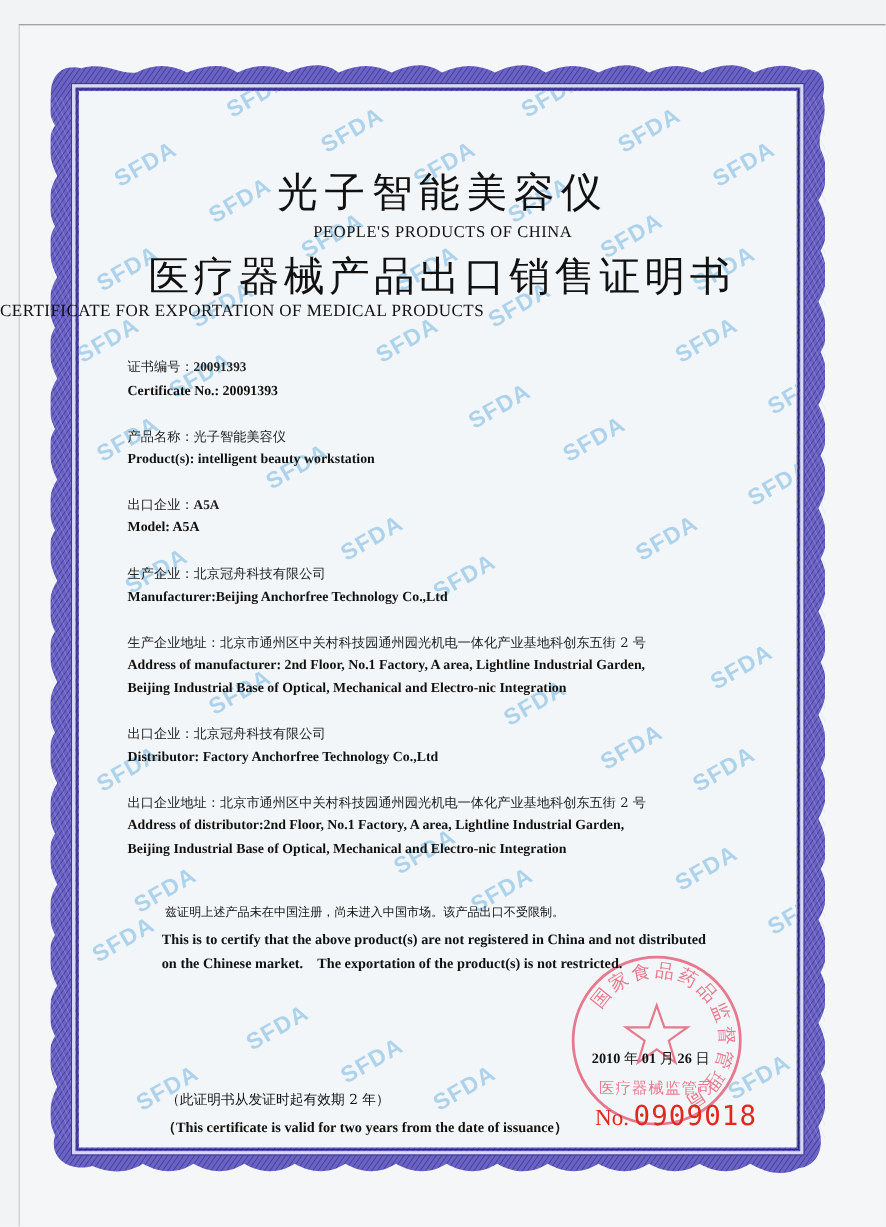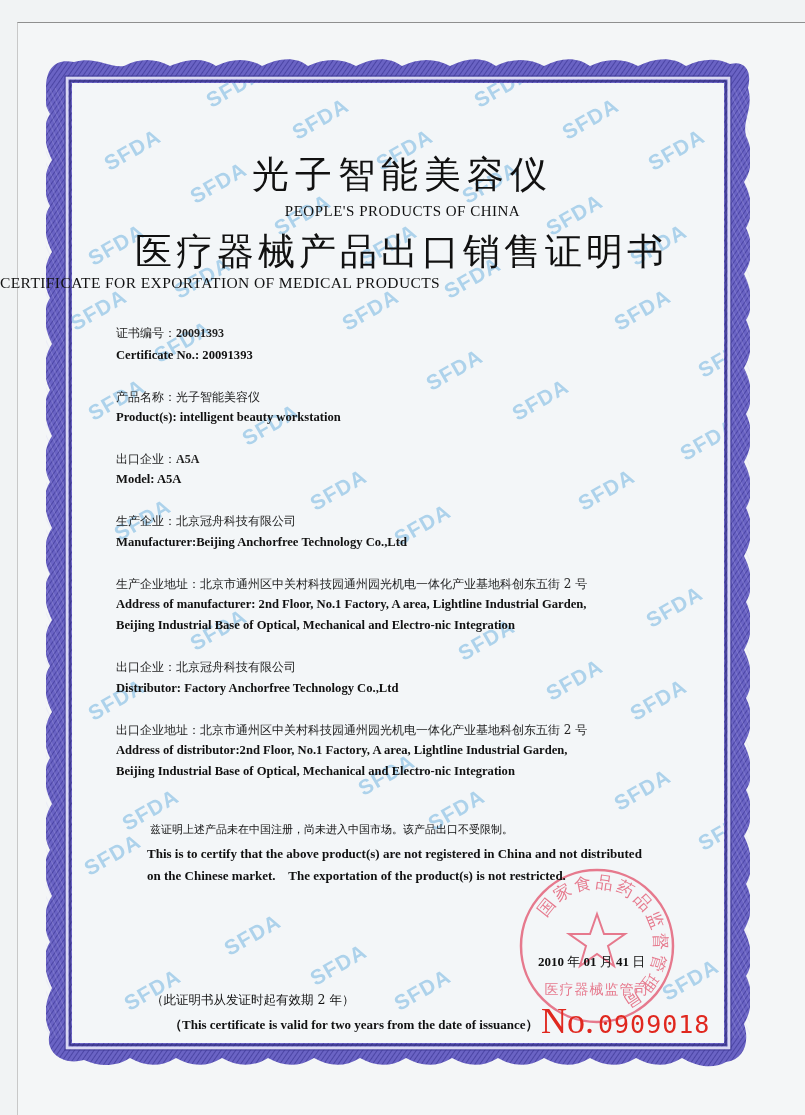--- a/index.html
+++ b/index.html
@@ -37,23 +37,23 @@
   .t-en2 { position:absolute; left:0; width:805px; top:274px; text-align:left;
     font-size:15.5px; letter-spacing:.4px; }
   .line { position:absolute; left:116px; white-space:nowrap; font-size:12.6px; }
   .line.cn { font-family:"DejaVu Serif",serif; font-size:12px; color:#222; }
   .line.en { font-weight:bold; }
   .line .v { font-weight:bold; font-family:"Liberation Serif",serif; }
   .cert-cn { position:absolute; left:150px; top:822px; font-family:"DejaVu Serif",serif; font-size:11px; }
   .cert-en { position:absolute; left:147px; font-weight:bold; font-size:13px; white-space:nowrap; }
   .date { position:absolute; left:538px; top:953px; font-weight:bold; font-size:13px; white-space:nowrap; }
   .valid-cn { position:absolute; left:151px; top:992px; font-family:"DejaVu Serif",serif; font-size:12.5px; }
-  .valid-en { position:absolute; left:147px; top:1016px; font-weight:bold; font-size:13px; white-space:nowrap;margin-left:22px; }
+  .valid-en { position:absolute; left:147px; top:1016px; font-weight:bold; font-size:13px; white-space:nowrap; }
   .serial { position:absolute; left:541px; top:1000px; color:#e0281f; white-space:nowrap; }
-  .serial .pre { font-family:"Liberation Serif",serif; font-size:36px;text-align:center; }
+  .serial .pre { font-family:"Liberation Serif",serif; font-size:21px;text-align:center; }
   .serial .num { font-family:"DejaVu Sans Mono",monospace; font-size:25px; letter-spacing:1px; }
   .stamp { position:absolute; left:517px; top:866px; width:160px; height:160px; opacity:.75; }
 </style>
 </head>
 <body>
 
 <div class="paper-edge"></div>
 
 <div class="frame">
   <svg width="704" height="1010" viewBox="0 0 704 1010">
@@ -258,21 +258,21 @@
 
   <div class="cert-cn">兹证明上述产品未在中国注册，尚未进入中国市场。该产品出口不受限制。</div>
   <div class="cert-en" style="top:868px;white-space:pre">on the Chinese market.    The exportation of the product(s) is not restricted.</div>
   <div class="cert-en" style="top:846px">This is to certify that the above product(s) are not registered in China and not distributed</div>
 
   <div class="date">
     <span>2010</span>
     <span style="font-family:'DejaVu Serif',serif;font-weight:normal">年</span>
     <span>01</span>
     <span style="font-family:'DejaVu Serif',serif;font-weight:normal">月</span>
-    <span>41</span>
+    <span>26</span>
     <span style="font-family:'DejaVu Serif',serif;font-weight:normal">日</span>
   </div>
 
   <div class="valid-cn">（此证明书从发证时起有效期 2 年）</div>
   <div class="valid-en">（This certificate is valid for two years from the date of issuance）</div>
 
   <div class="serial">
     <span class="pre">No.</span>
     <span class="num">0909018</span>
   </div>

